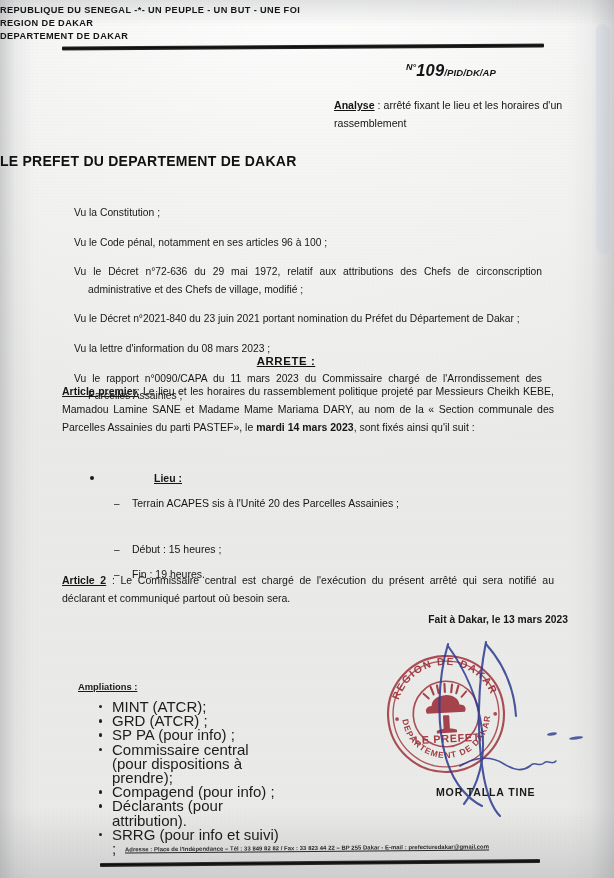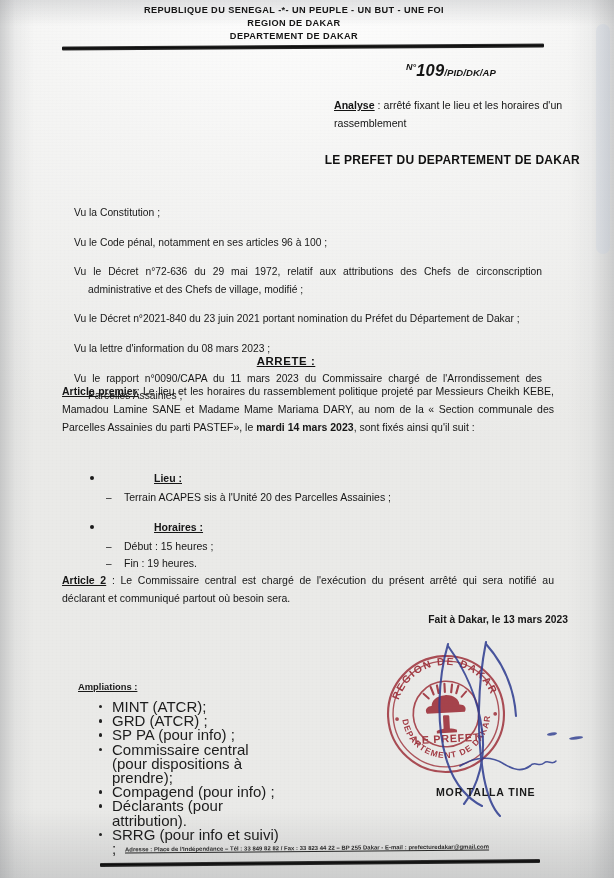--- a/index.html
+++ b/index.html
@@ -59,21 +59,21 @@
 
   
   #doc-content{
     position:absolute;inset:0;
     color:#1d1d1d;
     -webkit-font-smoothing:antialiased;
   }
 
   
   .masthead{
-    position:absolute;left:0;top:4px;width:588px;text-align:center;
+    position:absolute;left:0;top:4px;width:588px;
     font-weight:bold;letter-spacing:.4px;color:#151515;
   }
   .masthead .l1{font-size:9.2px;line-height:13px;}
   .masthead .l2{font-size:9.2px;line-height:13px;}
   .masthead .l3{font-size:9.2px;line-height:13px;}
 
   .rule-top{
     position:absolute;left:62px;top:45px;width:482px;height:4px;
     background:linear-gradient(180deg,#3a3a3a,#0c0c0c 40%,#2a2a2a);
     border-radius:1px;
@@ -91,22 +91,22 @@
 
   
   .analyse{
     position:absolute;left:334px;top:97px;width:246px;
     font-size:10.6px;line-height:17.5px;color:#141414;
   }
   .analyse .u{font-weight:bold;text-decoration:underline;}
 
   
   .doc-title{
-    position:absolute;left:0;top:153px;width:580px;text-align:right;
-    font-size:12px;font-weight:bold;letter-spacing:.25px;color:#111;
+    position:absolute;left:0;top:153px;width:580px;text-align:left;
+    font-size:14px;font-weight:bold;letter-spacing:.25px;color:#111;
   }
 
   
   .vu-block{
     position:absolute;left:62px;top:192px;width:492px;
     font-size:10.3px;line-height:17.6px;color:#181818;
   }
   .vu-line{margin:12px;text-align:justify;}
   .vu-line.hang{padding-left:14px;text-indent:-14px;}
 
@@ -129,21 +129,21 @@
   .bullets{
     position:absolute;left:88px;top:470px;width:420px;
     font-size:10.5px;color:#161616;
   }
   .b-item{position:relative;padding-left:18px;margin:0 0 2px 0;line-height:17px;}
   .b-item::before{
     content:"";position:absolute;left:2px;top:6px;
     width:4px;height:4px;border-radius:50%;background:#1a1a1a;
   }
   .b-head{font-weight:bold;text-decoration:underline;padding-left:48px;}
-  .sub-item{position:relative;padding-left:36px;line-height:17px;margin:0;}
+  .sub-item{position:relative;padding-left:36px;line-height:17px;margin:8px;}
   .sub-item::before{
     content:"–";position:absolute;left:18px;top:0;color:#1a1a1a;font-size:10px;
   }
   .gap{height:13px;}
 
   
   .article2{
     position:absolute;left:62px;top:571px;width:492px;
     font-size:10.5px;line-height:18.2px;color:#161616;text-align:justify;
   }
@@ -244,23 +244,20 @@
   <div class="article1">
     <span class="lead">Article premier</span><span>: </span><span>Le lieu et les horaires du rassemblement politique projeté par Messieurs Cheikh KEBE, Mamadou Lamine SANE et Madame Mame Mariama DARY, au nom de la « Section communale des Parcelles Assainies du parti PASTEF», le </span><span class="bold">mardi 14 mars 2023</span><span>, sont fixés ainsi qu'il suit :</span>
   </div>
 
   <div class="bullets">
     <p class="b-item">
       <span class="b-head">Lieu :</span>
     </p>
     <p class="sub-item">Terrain ACAPES sis à l'Unité 20 des Parcelles Assainies ;</p>
     <div class="gap"></div>
-    <p class="b-item">
-      <span class="b-head">Horaires :</span>
-    </p>
     <p class="sub-item">Début : 15 heures ;</p>
     <p class="sub-item">Fin : 19 heures.</p>
   </div>
 
   <div class="article2">
     <span class="lead">Article 2</span><span> : </span><span>Le Commissaire central est chargé de l'exécution du présent arrêté qui sera notifié au déclarant et communiqué partout où besoin sera.</span>
   </div>
 
   <div class="place-date">Fait à Dakar, le 13 mars 2023</div>
 

